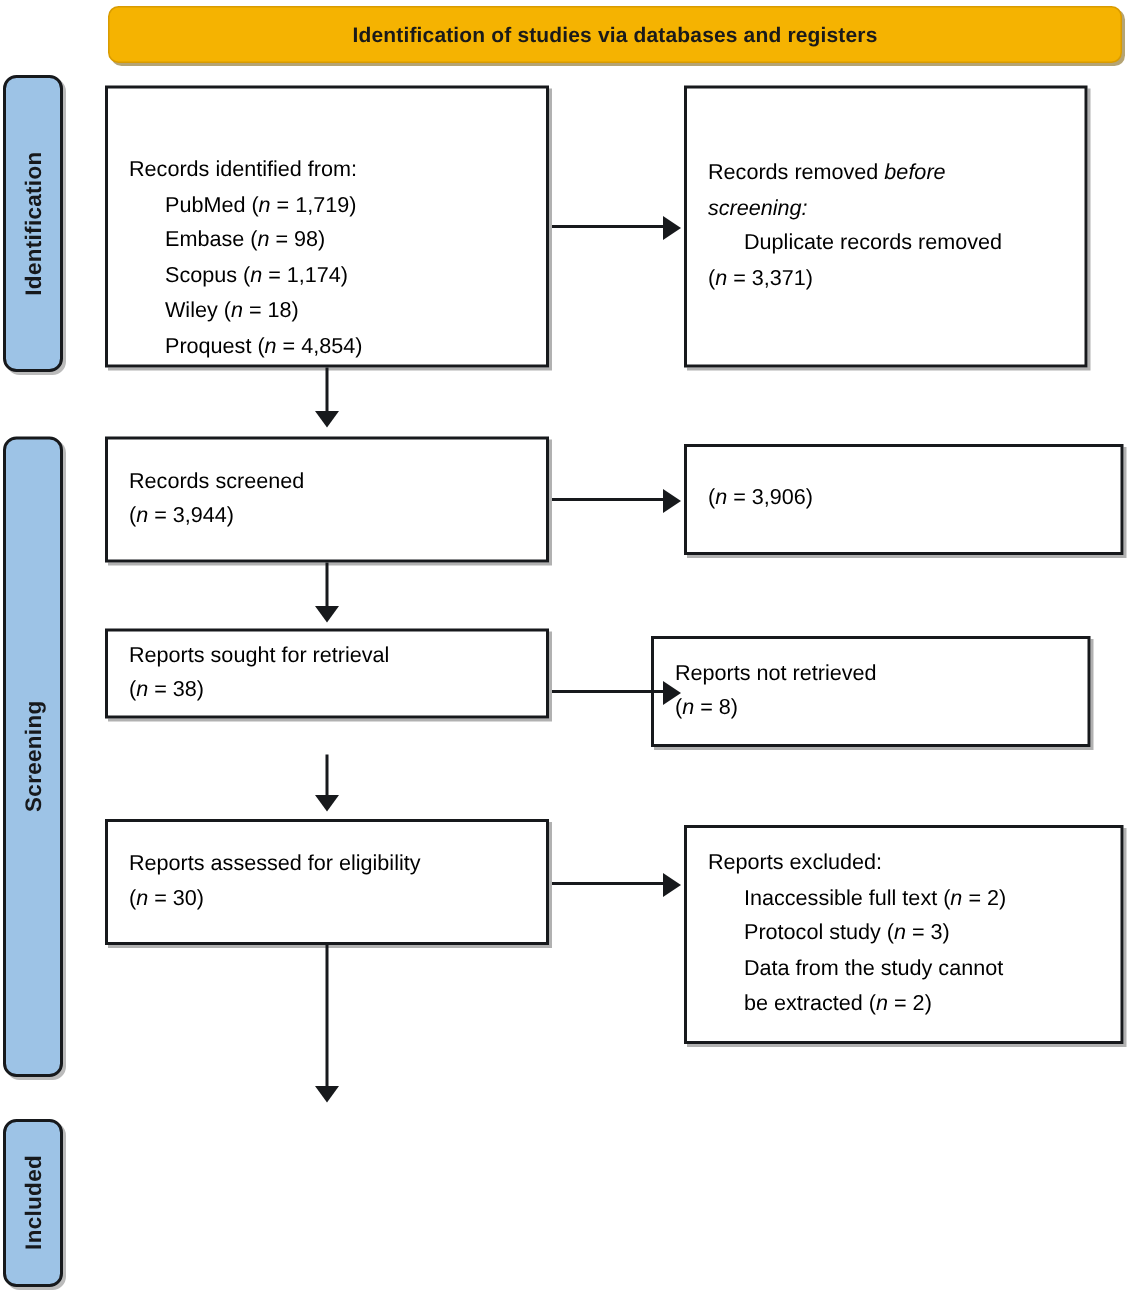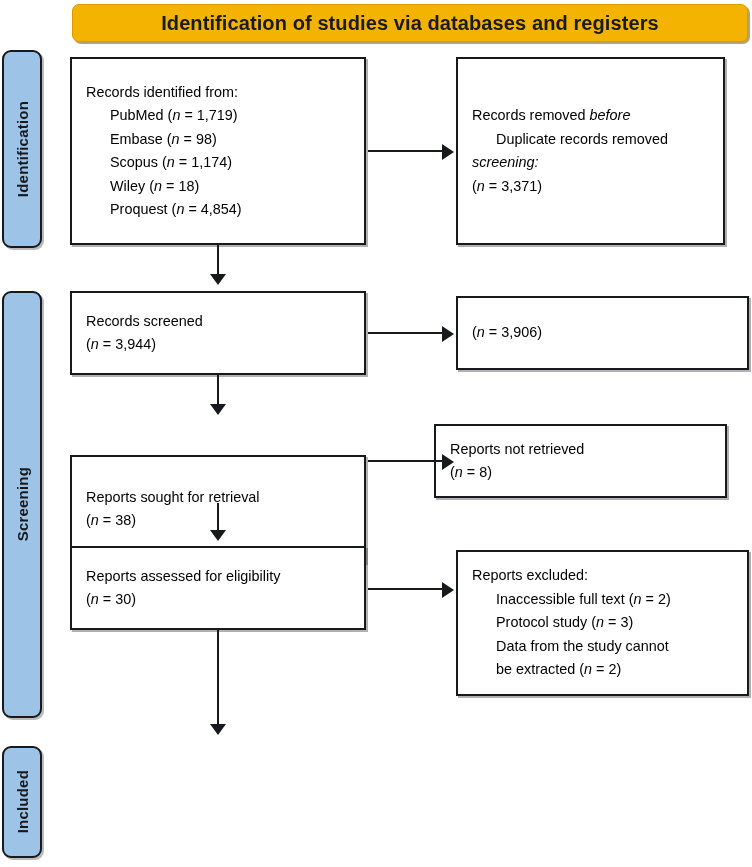--- a/index.html
+++ b/index.html
@@ -29,21 +29,21 @@
     background: #f5b301;
     border: 1px solid #d99b00;
     border-radius: 7px;
     box-shadow: 2px 2px 0 rgba(120,90,0,0.55);
     display: flex;
     align-items: center;
     justify-content: center;
     box-sizing: border-box;
   }
   .banner-text {
-    font-size: 20px;
+    font-size: 14px;
     font-weight: bold;
     color: #1a1a1a;
     letter-spacing: 0.1px;
     text-align: center;
   }
 
   
   .stage {
     position: absolute;
     background: #9dc3e6;
@@ -86,25 +86,25 @@
   .line {
     font-size: 14.4px;
     line-height: 23.5px;
     white-space: pre;
     color: #000000;
   }
   .line.indent { padding-left: 24px; }
   .ital { font-style: italic; }
 
   
-  #box-identified      { left: 70px;  top: 57px;  width: 296px; height: 188px; }
+  #box-identified      { left: 70px;  top: 57px;  width: 296px; height: 188px; align-items: flex-end; }
   #box-removed         { left: 456px; top: 57px;  width: 269px; height: 188px; }
   #box-screened        { left: 70px;  top: 291px; width: 296px; height: 84px;  }
   #box-excluded        { left: 456px; top: 296px; width: 293px; height: 74px;  }
-  #box-sought          { left: 70px;  top: 419px; width: 296px; height: 108px; margin-top: 36px;  }
+  #box-sought          { left: 70px;  top: 419px; width: 296px; height: 60px;  }
   #box-not-retrieved   { left: 434px; top: 424px; width: 293px; height: 74px;  }
   #box-assessed        { left: 70px;  top: 546px; width: 296px; height: 84px;  }
   #box-reports-excl    { left: 456px; top: 550px; width: 293px; height: 146px; justify-content: flex-end; }
   #box-included        { left: 70px;  top: 746px; width: 296px; height: 118px; }
   .v-stem {
     position: absolute;
     width: 2px;
     background: #17191c;
     left: 217px;
   }
@@ -176,22 +176,22 @@
       <div class="line indent">Embase (<i>n</i> = 98)</div>
       <div class="line indent">Scopus (<i>n</i> = 1,174)</div>
       <div class="line indent">Wiley (<i>n</i> = 18)</div>
       <div class="line indent">Proquest (<i>n</i> = 4,854)</div>
     </div>
   </div>
 
   <div class="box" id="box-removed">
     <div class="box-inner">
       <div class="line">Records removed <i>before</i></div>
+      <div class="line ital">screening:</div>
       <div class="line indent">Duplicate records removed</div>
-      <div class="line ital">screening:</div>
       <div class="line">(<i>n</i> = 3,371)</div>
     </div>
   </div>
 
   <div class="box" id="box-screened">
     <div class="box-inner">
       <div class="line">Records screened</div>
       <div class="line">(<i>n</i> = 3,944)</div>
     </div>
   </div>

